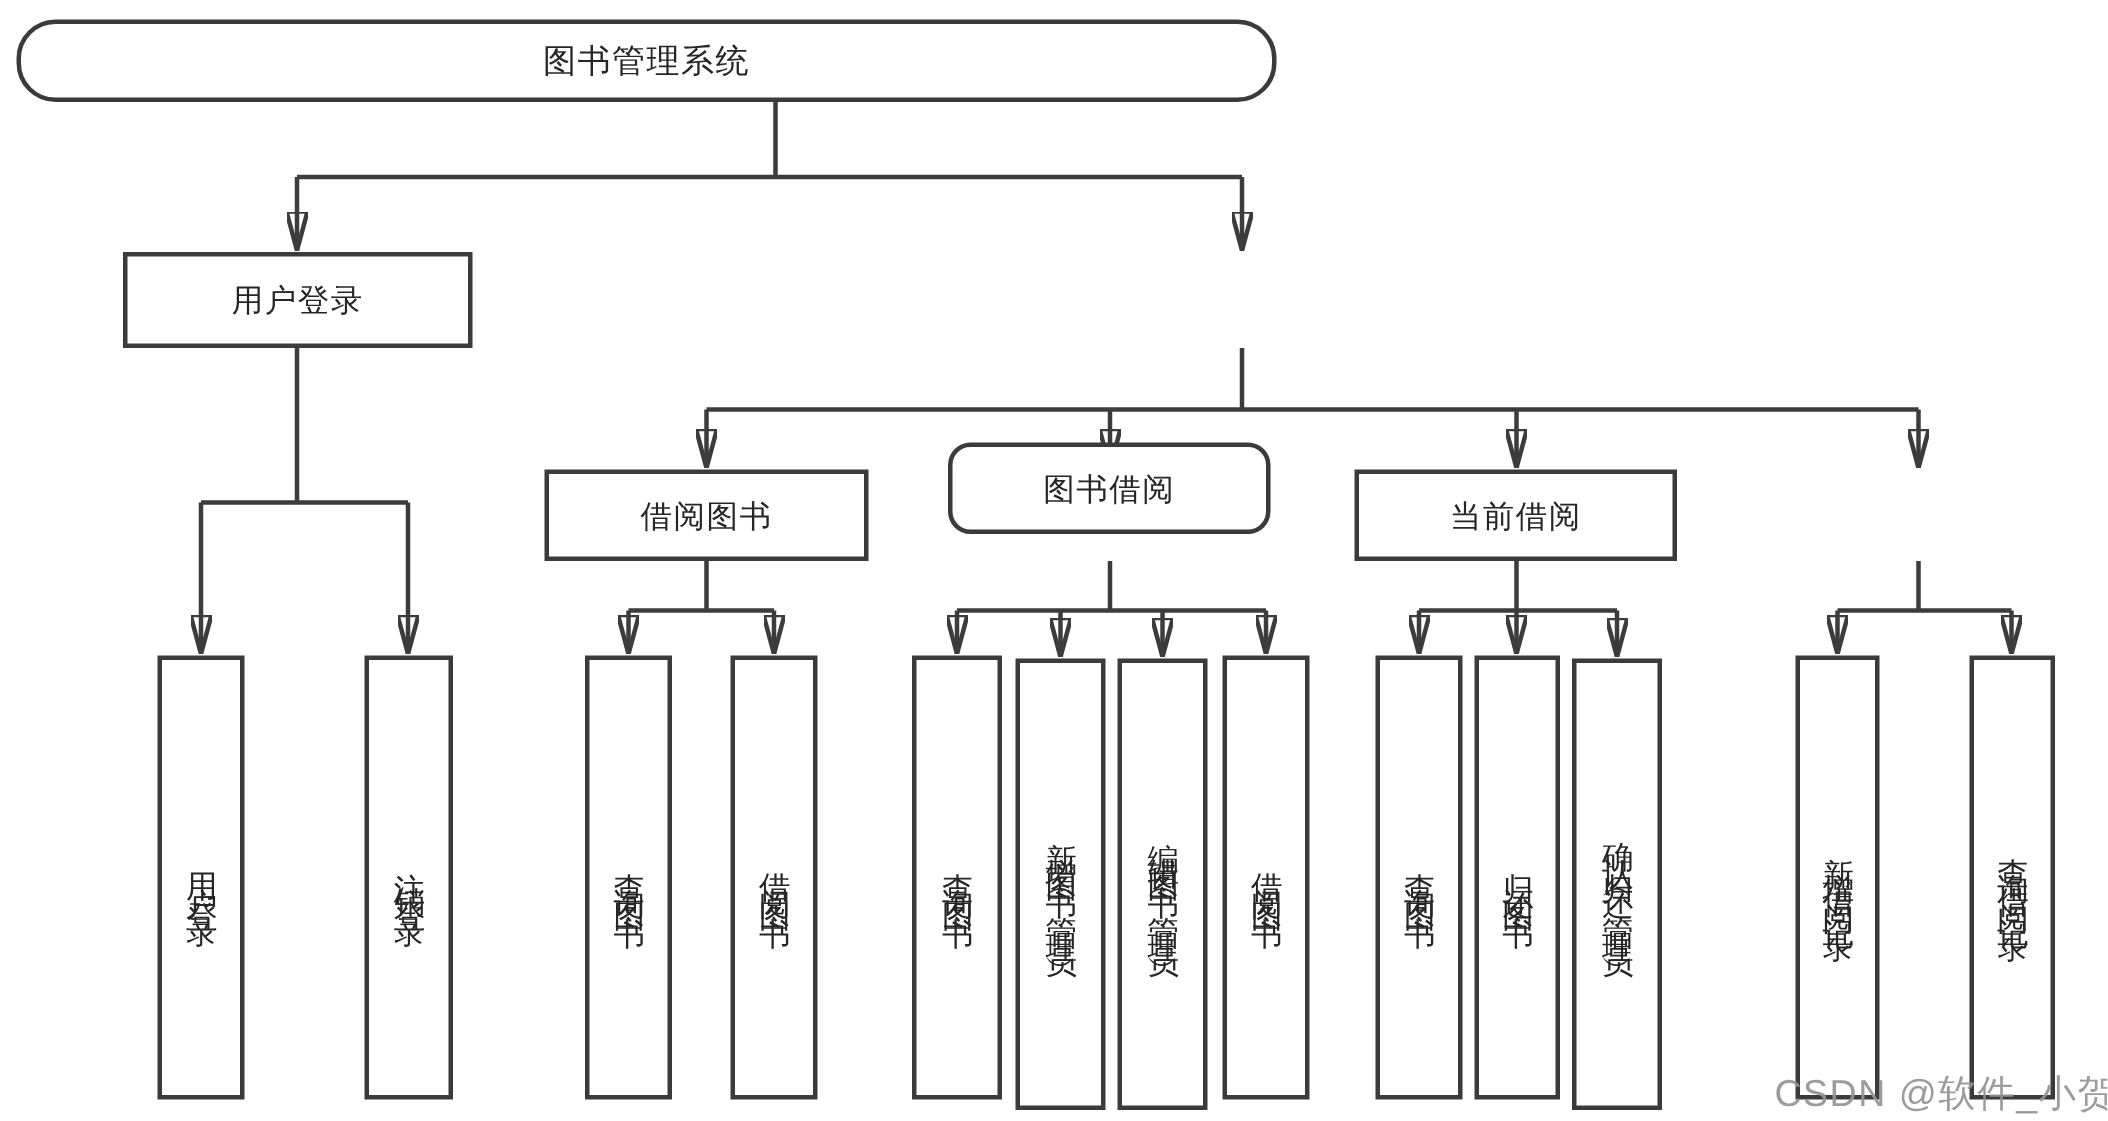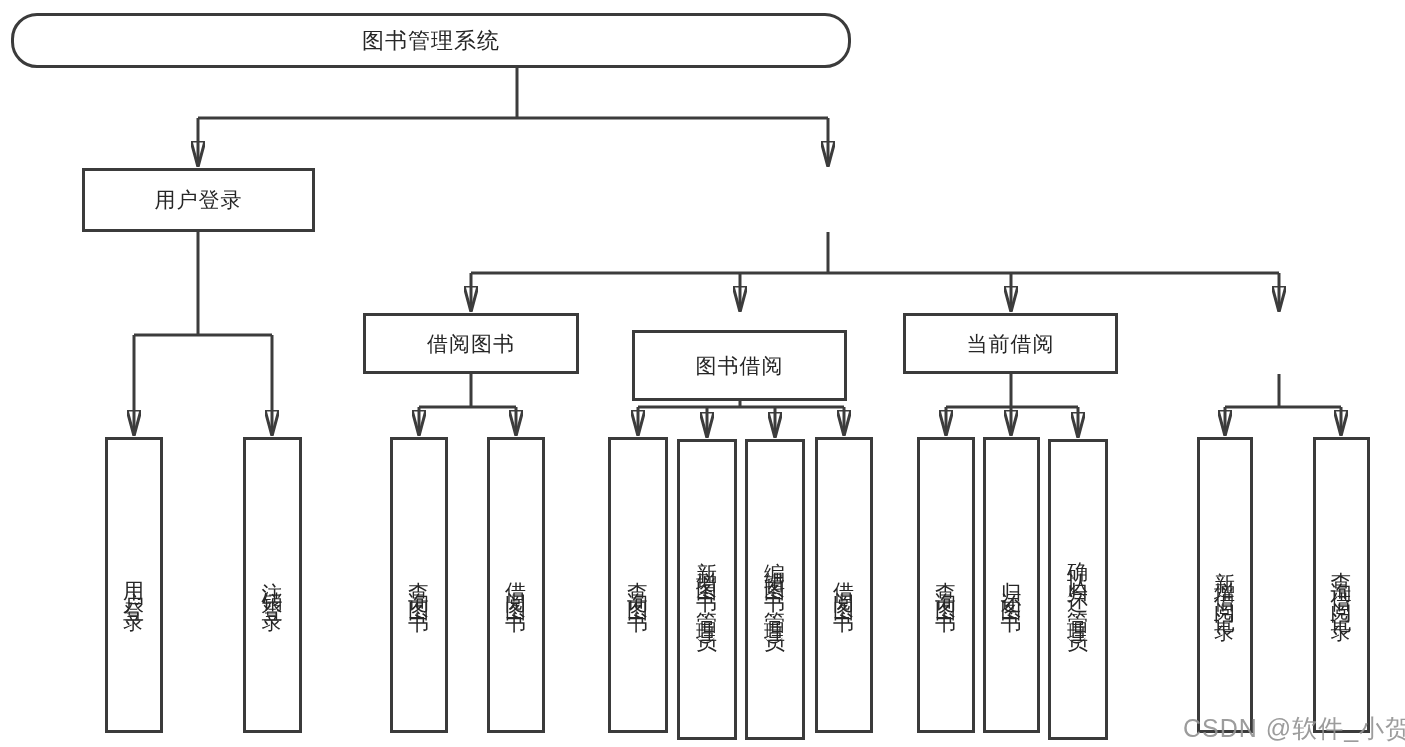--- a/index.html
+++ b/index.html
@@ -76,21 +76,21 @@
     <path d="M1279 374 V407 M1225 407 H1341"></path>
     <path d="M1225 407 V435" marker-end="url(#arrow)"></path>
     <path d="M1341 407 V435" marker-end="url(#arrow)"></path>
   </svg>
 
   <div class="node root" style="left:11px;top:13px;width:840px;height:55px;border-radius:26px;">图书管理系统</div>
 
   <div class="node" style="left:82px;top:168px;width:233px;height:64px;">用户登录</div>
 
   <div class="node" style="left:363px;top:313px;width:216px;height:61px;">借阅图书</div>
-  <div class="node" style="left:632px;top:330px;width:215px;height:71px;">图书借阅</div>
+  <div class="node" style="left:632px;top:295px;width:215px;height:61px;border-radius:15px;">图书借阅</div>
   <div class="node" style="left:903px;top:313px;width:215px;height:61px;">当前借阅</div>
 
   <div class="node vnode" style="left:105px;top:437px;width:58px;height:296px;">用户登录</div>
   <div class="node vnode" style="left:243px;top:437px;width:59px;height:296px;">注销登录</div>
 
   <div class="node vnode" style="left:390px;top:437px;width:58px;height:296px;">查询图书</div>
   <div class="node vnode" style="left:487px;top:437px;width:58px;height:296px;">借阅图书</div>
 
   <div class="node vnode" style="left:608px;top:437px;width:60px;height:296px;">查询图书</div>
   <div class="node vnode" style="left:677px;top:439px;width:60px;height:301px;">新增图书（管理员）</div>

